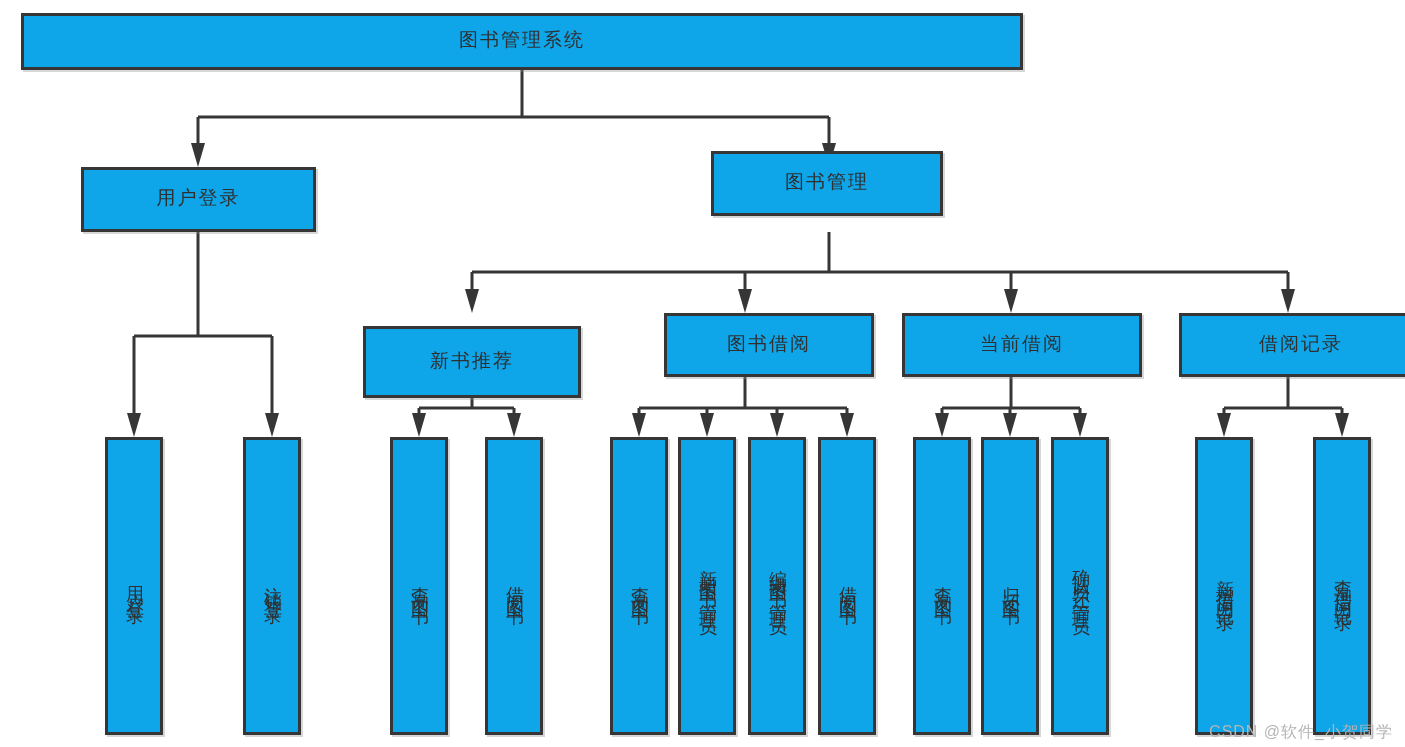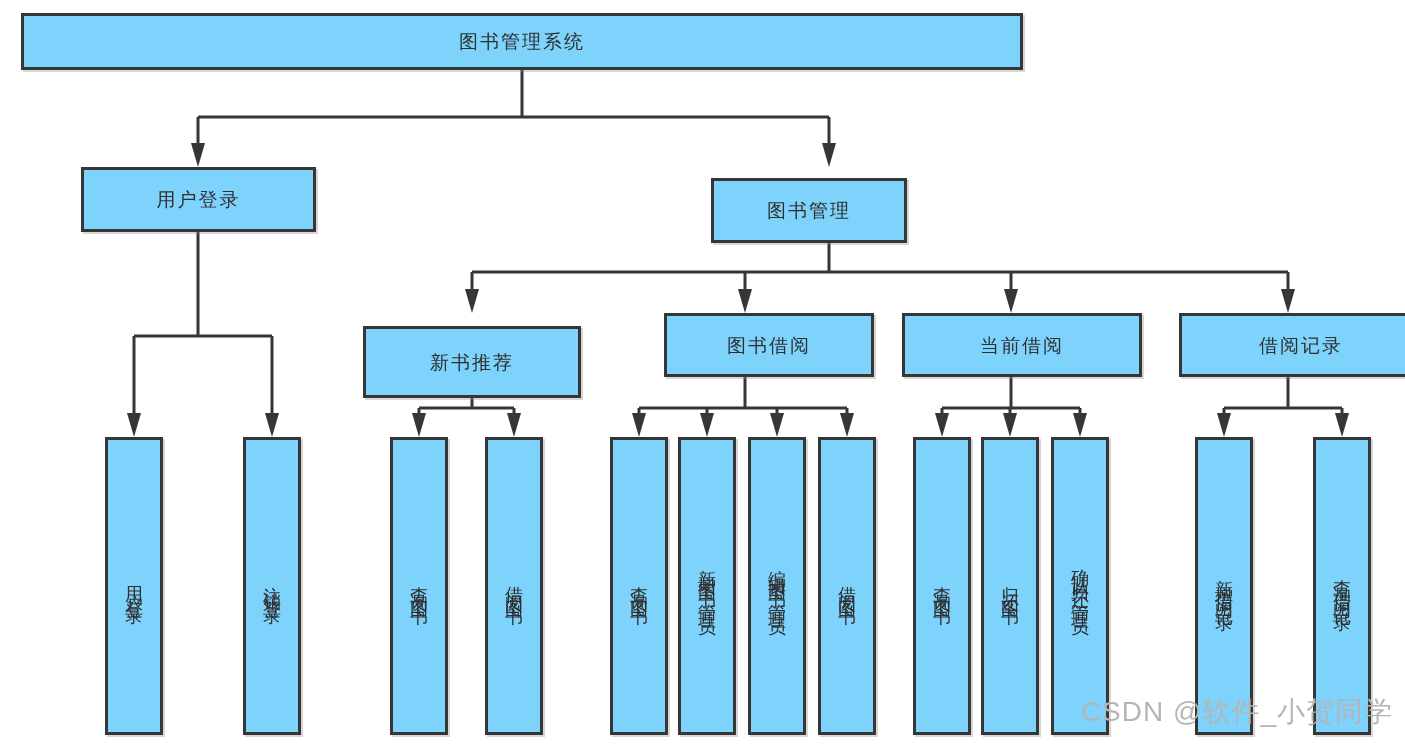--- a/index.html
+++ b/index.html
@@ -6,45 +6,46 @@
   .canvas{
     position:relative;
     width:1405px;height:747px;
     background:#ffffff;
     font-family:"Liberation Sans","DejaVu Sans",sans-serif;
     overflow:hidden;
   }
   .connectors{position:absolute;left:0;top:0;pointer-events:none;}
   .node{
     position:absolute;
-    background:#7dd3fc;
+    background:#0ea5e9;
     border:3px solid #363636;
     box-shadow:2px 2px 0 rgba(140,140,140,.35);
     display:flex;align-items:center;justify-content:center;
     color:#2f2f2f;
     box-sizing:border-box;
+    font-family:Liberation Mono, monospace;
   }
   .node.h .label{
     font-size:19px;
     letter-spacing:2px;
     white-space:nowrap;
     line-height:1;
   }
   .node.v .label{
     writing-mode:vertical-rl;
     text-orientation:mixed;
     font-size:18px;
     letter-spacing:7px;
     line-height:1;
   }
   
   .n-root{left:21px;top:13px;width:1002px;height:57px;}
   
   .n-login{left:81px;top:167px;width:235px;height:65px;}
-  .n-mgmt{left:711px;top:178px;width:196px;height:65px;}
+  .n-mgmt{left:711px;top:151px;width:232px;height:65px;}
   
   .n-rec{left:363px;top:297px;width:218px;height:72px;margin-top:29px;}
   .n-borrow{left:664px;top:313px;width:210px;height:64px;}
   .n-current{left:902px;top:313px;width:240px;height:64px;}
   .n-records{left:1179px;top:313px;width:244px;height:64px;}
   
   .leaf{top:437px;width:58px;height:298px;}
   .l-user{left:105px;}
   .l-logout{left:243px;}
   .l-rec-q{left:390px;}
@@ -53,22 +54,22 @@
   .l-bor-add{left:678px;}
   .l-bor-edit{left:748px;}
   .l-bor-bor{left:818px;}
   .l-cur-q{left:913px;}
   .l-cur-ret{left:981px;}
   .l-cur-conf{left:1051px;}
   .l-recd-add{left:1195px;}
   .l-recd-q{left:1313px;}
   .watermark{
     position:absolute;
-    right:12px;bottom:16px;
-    font-size:28px;
+    right:12px;bottom:4px;
+    font-size:16px;
     color:#b5b5b5;
     letter-spacing:1px;
     white-space:nowrap;
   }
 </style>
 </head>
 <body>
 
 <div class="canvas">
 

